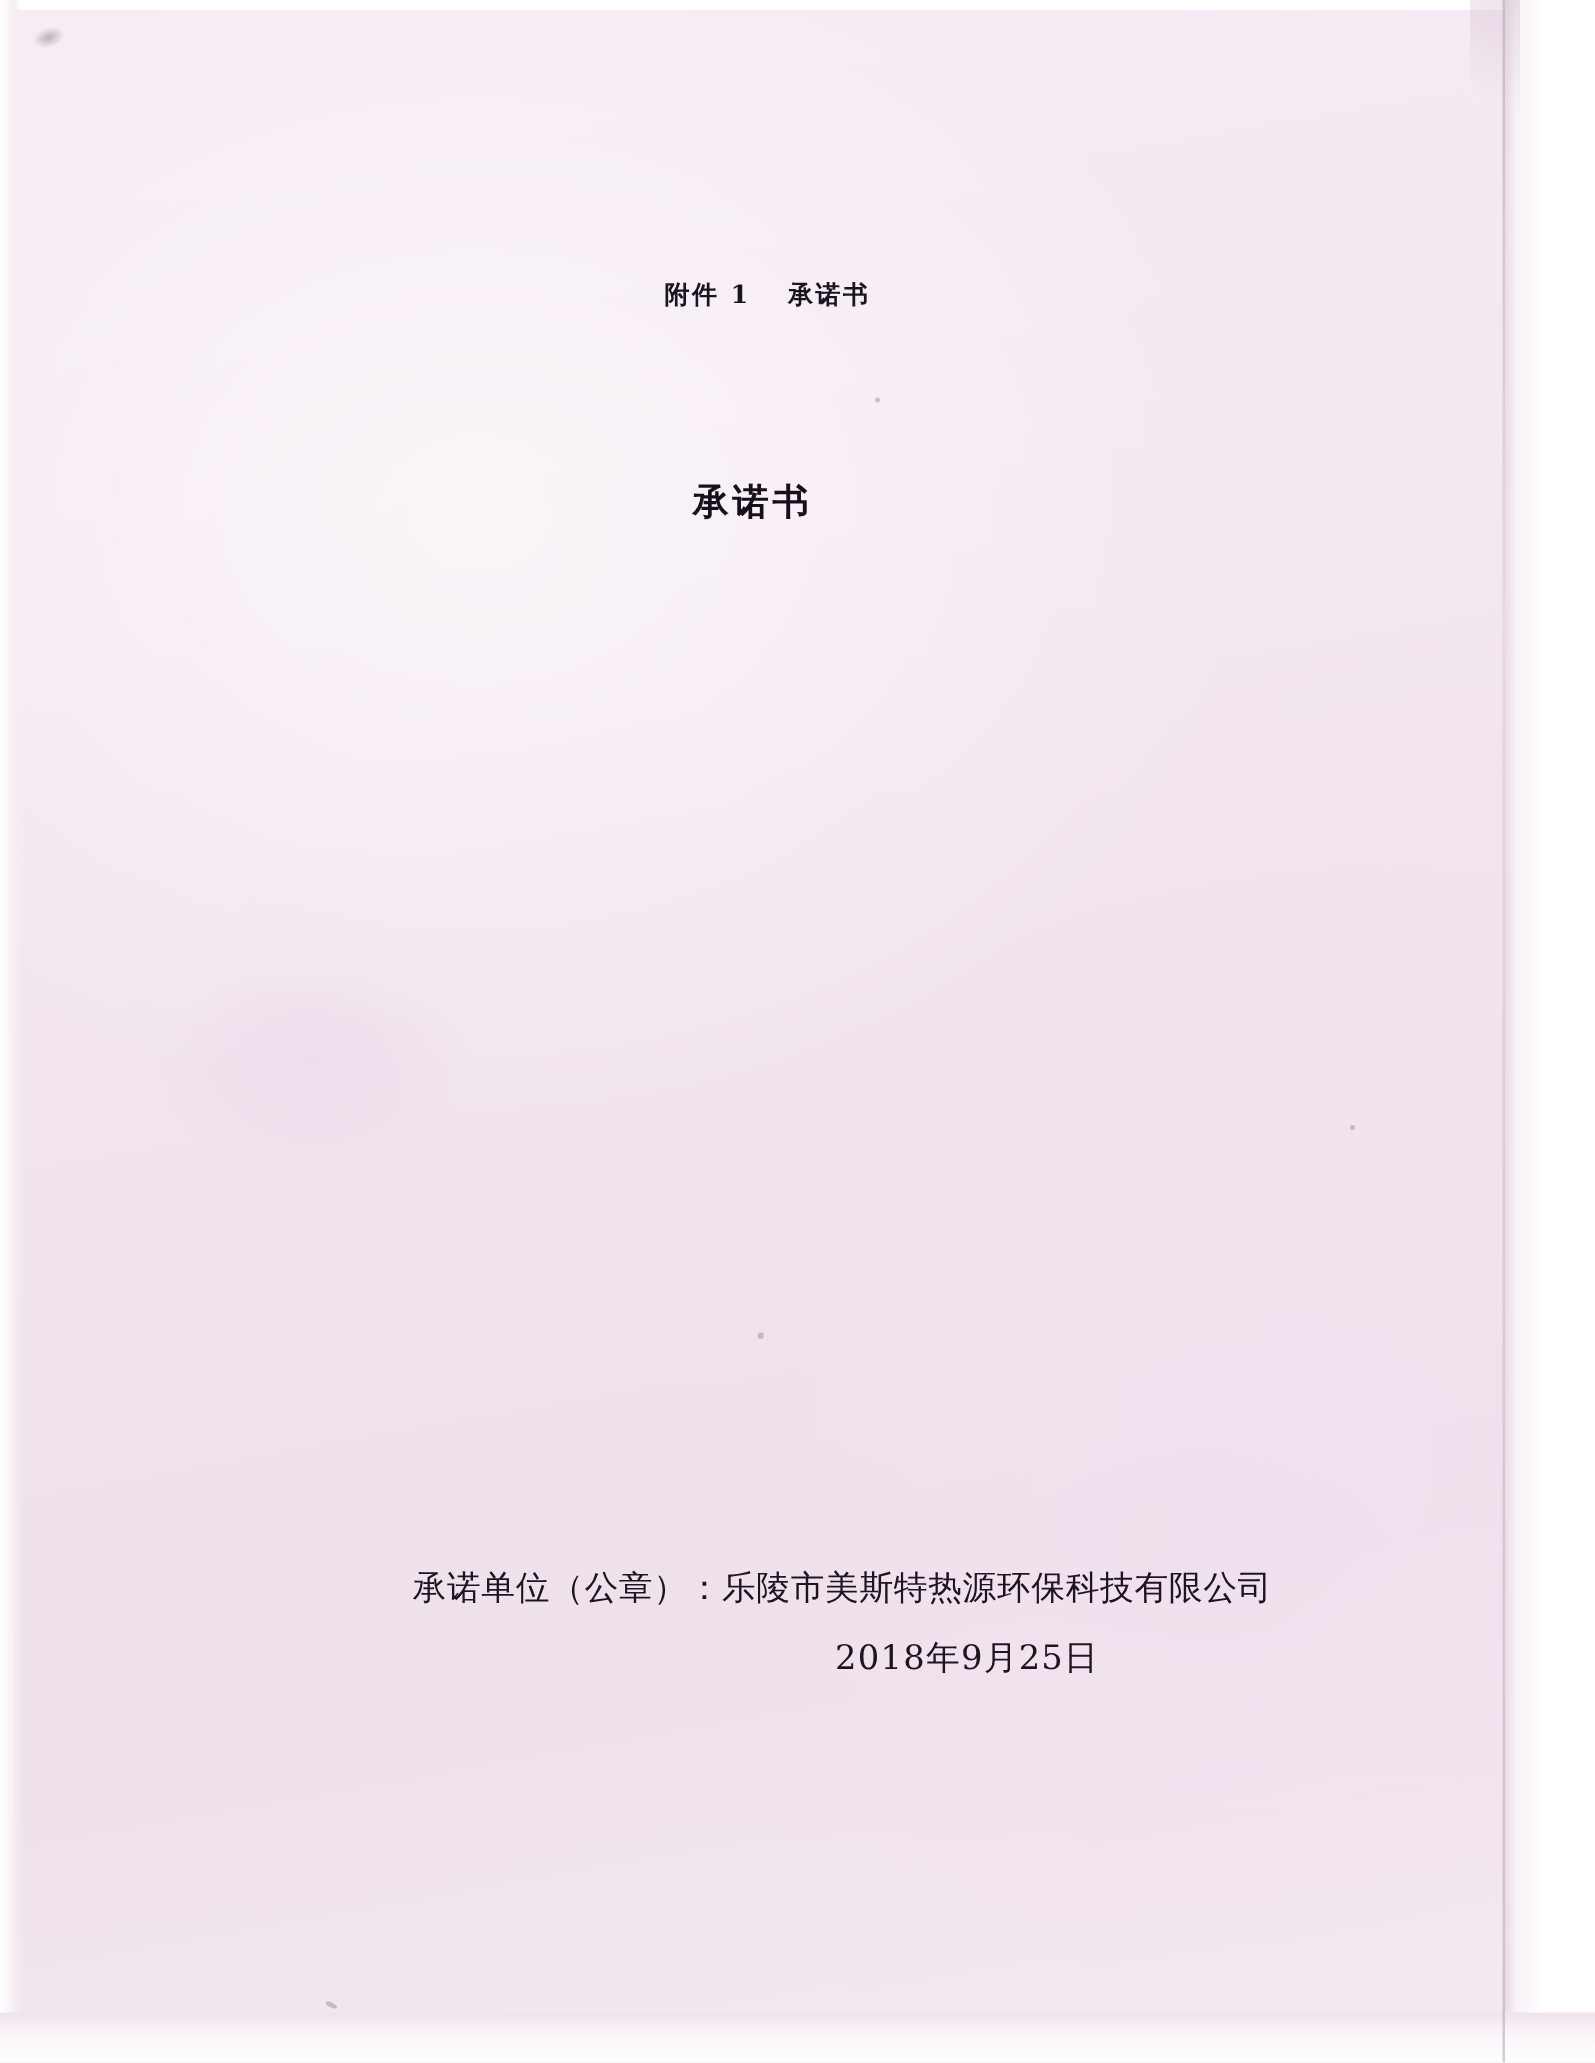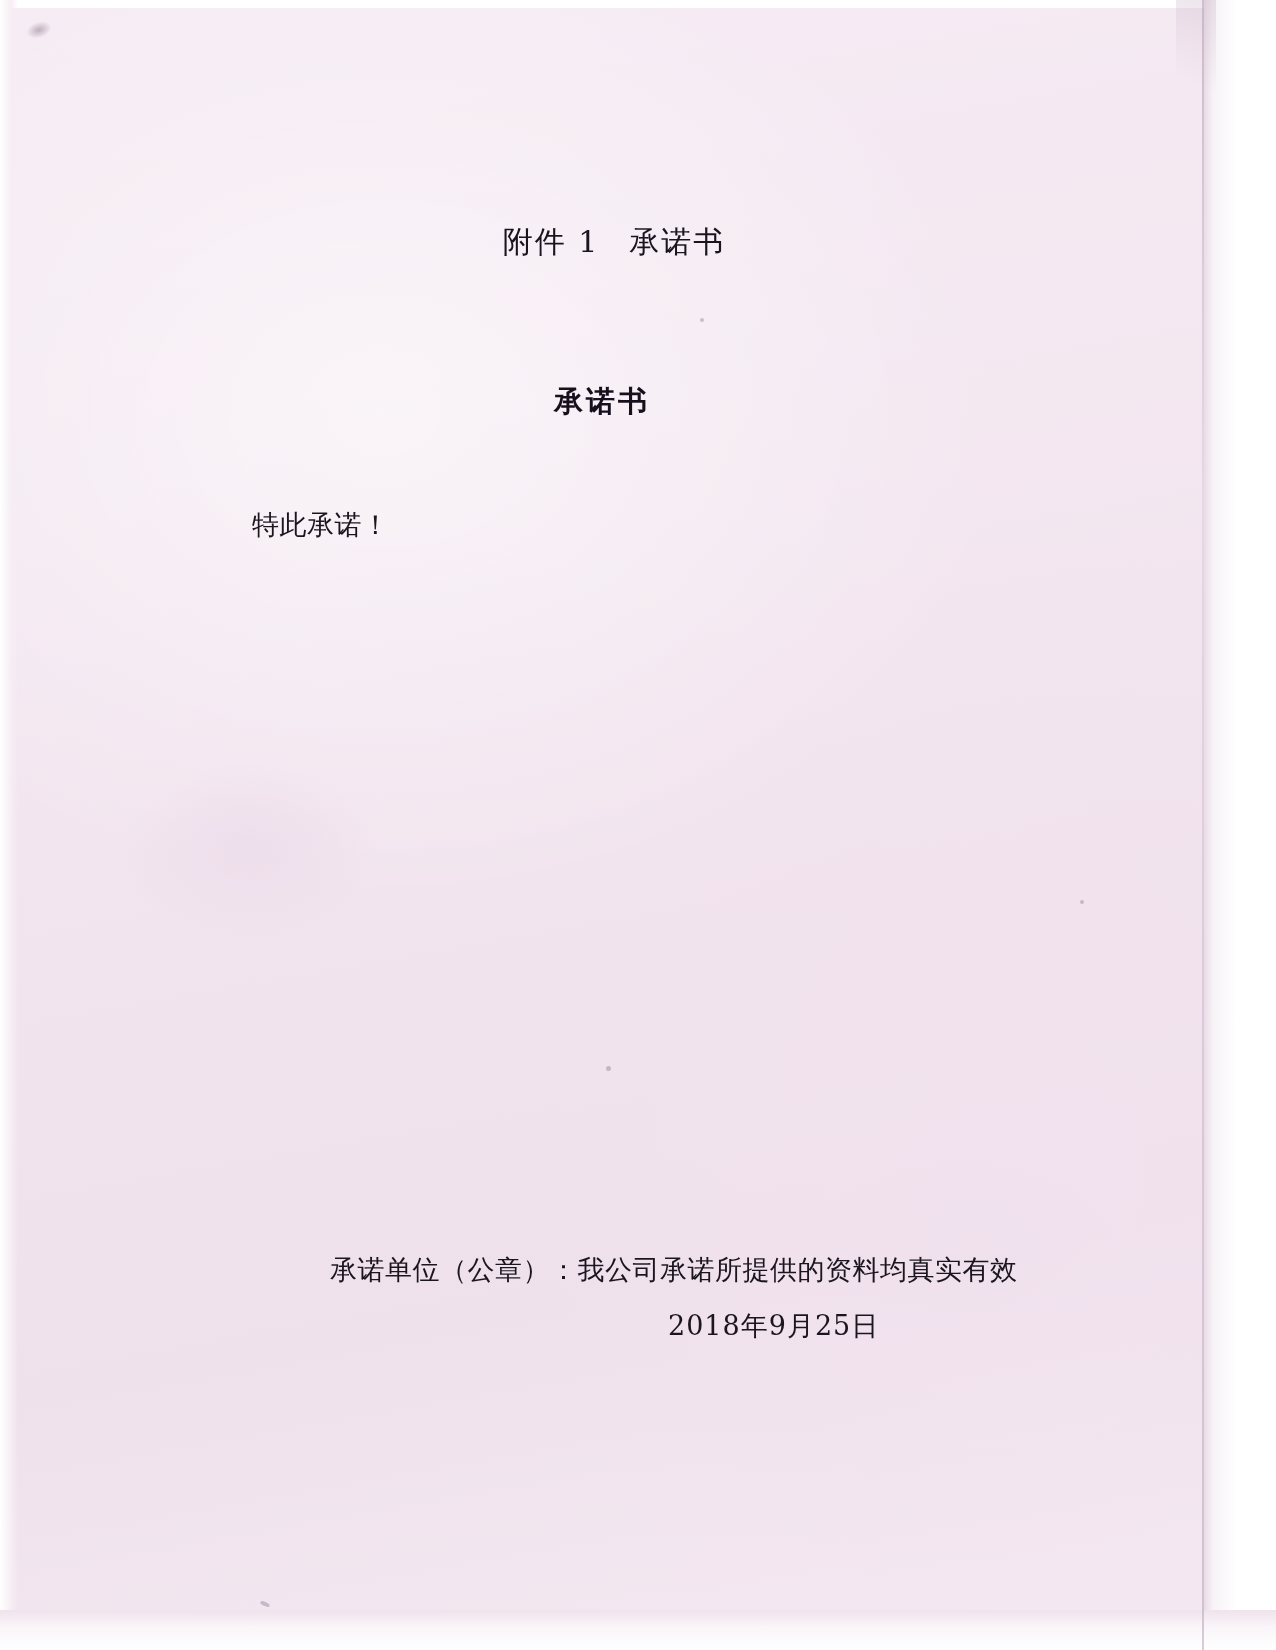--- a/index.html
+++ b/index.html
@@ -60,22 +60,22 @@
   .content {
     position: absolute;
     left: 0; top: 0;
     width: 1276px;
     height: 1650px;
   }
   .attachment-title {
     position: absolute;
     left: 0; right: 72px; top: 222px;
     text-align: center;
-    font-size: 30px;
-    font-weight: normal;
+    font-size: 20px;
+    font-weight: bold;
     letter-spacing: 2px;
     color: #1a1420;
     font-family: "DejaVu Serif", "Liberation Serif", serif;
     margin-left: 24px;
   }
   .attachment-title .num {
     font-family: "DejaVu Serif", "Liberation Serif", serif;
   }
   .attachment-title .gap {
     display: inline-block;
@@ -162,25 +162,24 @@
 
   <div class="content">
 
     <div class="attachment-title">
       <span class="num">附件 1</span><span class="gap"></span><span>承诺书</span>
     </div>
 
     <div class="doc-title">承诺书</div>
 
     <div class="body-block">
-      <p class="para">特此承诺！</p>
     </div>
 
     <div class="signature">
-      <span>承诺单位（公章）：</span><span>我公司承诺所提供的资料均真实有效</span>
+      <span>承诺单位（公章）：</span><span>乐陵市美斯特热源环保科技有限公司</span>
     </div>
 
     <div class="date-line">
       <span class="n">2018</span><span>年</span><span class="n">9</span><span>月</span><span class="n">25</span><span>日</span>
     </div>
 
   </div>
 </div>
 
 </body></html>

